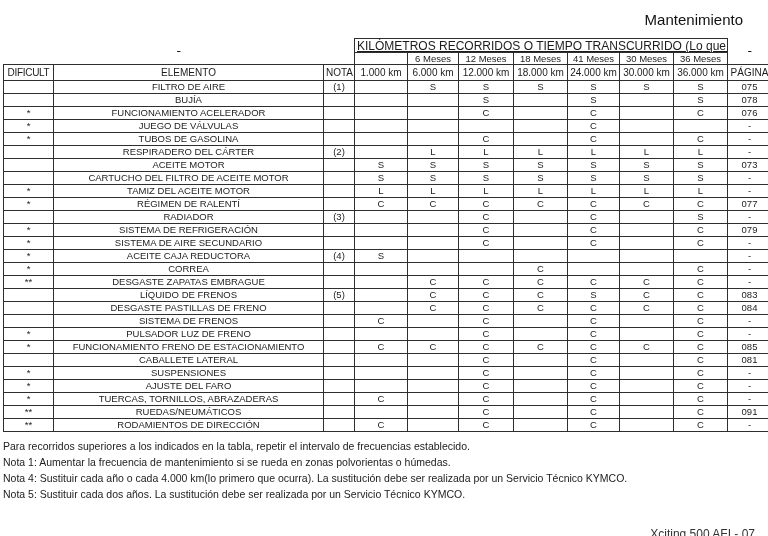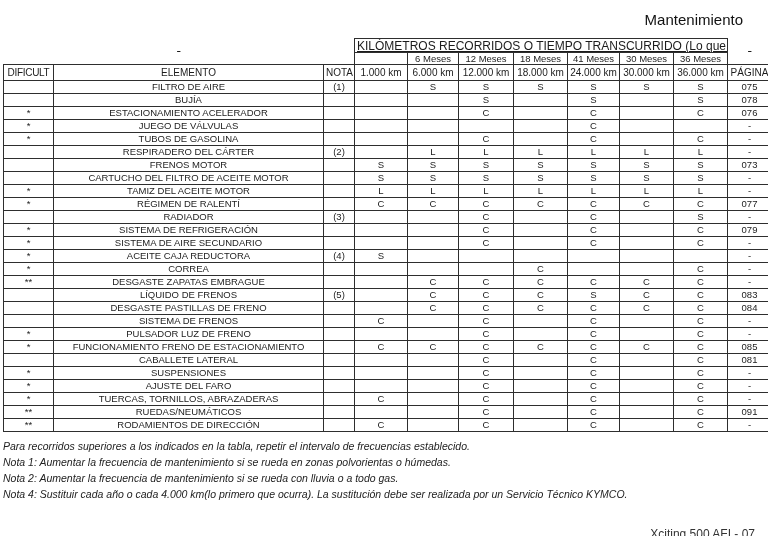--- a/index.html
+++ b/index.html
@@ -46,21 +46,20 @@
   td.c-elem { text-align: left; padding-left: 3px; }
   th.h-diff { text-align: left; padding-left: 1px; letter-spacing: -0.3px; margin-left: 8px; }
   .footnotes {
     position: absolute;
     left: 3px;
     top: 438px;
     width: 762px;
     font-size: 10.5px;
     line-height: 16px;
     color: #222;
-    font-style: italic;
   }
   .doc-footer {
     position: absolute;
     top: 527px;
     right: 13px;
     font-size: 12px;
     color: #333;
     white-space: nowrap;
   }
 </style>
@@ -136,21 +135,21 @@
         <td class="c-val">&nbsp;</td>
         <td class="c-val">S</td>
         <td class="c-val">&nbsp;</td>
         <td class="c-val">S</td>
         <td class="c-val">&nbsp;</td>
         <td class="c-val">S</td>
         <td class="c-pag">078</td>
       </tr>
       <tr>
         <td class="c-diff">*</td>
-        <td class="c-elem">ESTACIONAMIENTO ACELERADOR</td>
+        <td class="c-elem">FUNCIONAMIENTO ACELERADOR</td>
         <td class="c-nota">&nbsp;</td>
         <td class="c-val">&nbsp;</td>
         <td class="c-val">&nbsp;</td>
         <td class="c-val">C</td>
         <td class="c-val">&nbsp;</td>
         <td class="c-val">C</td>
         <td class="c-val">&nbsp;</td>
         <td class="c-val">C</td>
         <td class="c-pag">076</td>
       </tr>
@@ -188,21 +187,21 @@
         <td class="c-val">L</td>
         <td class="c-val">L</td>
         <td class="c-val">L</td>
         <td class="c-val">L</td>
         <td class="c-val">L</td>
         <td class="c-val">L</td>
         <td class="c-pag">-</td>
       </tr>
       <tr>
         <td class="c-diff">&nbsp;</td>
-        <td class="c-elem">FRENOS MOTOR</td>
+        <td class="c-elem">ACEITE MOTOR</td>
         <td class="c-nota">&nbsp;</td>
         <td class="c-val">S</td>
         <td class="c-val">S</td>
         <td class="c-val">S</td>
         <td class="c-val">S</td>
         <td class="c-val">S</td>
         <td class="c-val">S</td>
         <td class="c-val">S</td>
         <td class="c-pag">073</td>
       </tr>
@@ -465,17 +464,17 @@
         <td class="c-val">&nbsp;</td>
         <td class="c-val">C</td>
         <td class="c-pag">-</td>
       </tr>
     </tbody>
 </table>
 
 <div class="footnotes">
   <div>Para recorridos superiores a los indicados en la tabla, repetir el intervalo de frecuencias establecido.</div>
   <div>Nota 1: Aumentar la frecuencia de mantenimiento si se rueda en zonas polvorientas o húmedas.</div>
-  <div>Nota 2: Aumentar la frecuencia de mantenimiento si se rueda con lluvia o a todo gas.</div>
   <div>Nota 4: Sustituir cada año o cada 4.000 km(lo primero que ocurra). La sustitución debe ser realizada por un Servicio Técnico KYMCO.</div>
+  <div>Nota 5: Sustituir cada dos años. La sustitución debe ser realizada por un Servicio Técnico KYMCO.</div>
 </div>
 
 <div class="doc-footer">Xciting 500 AFI - 07</div>
 
 </body></html>

